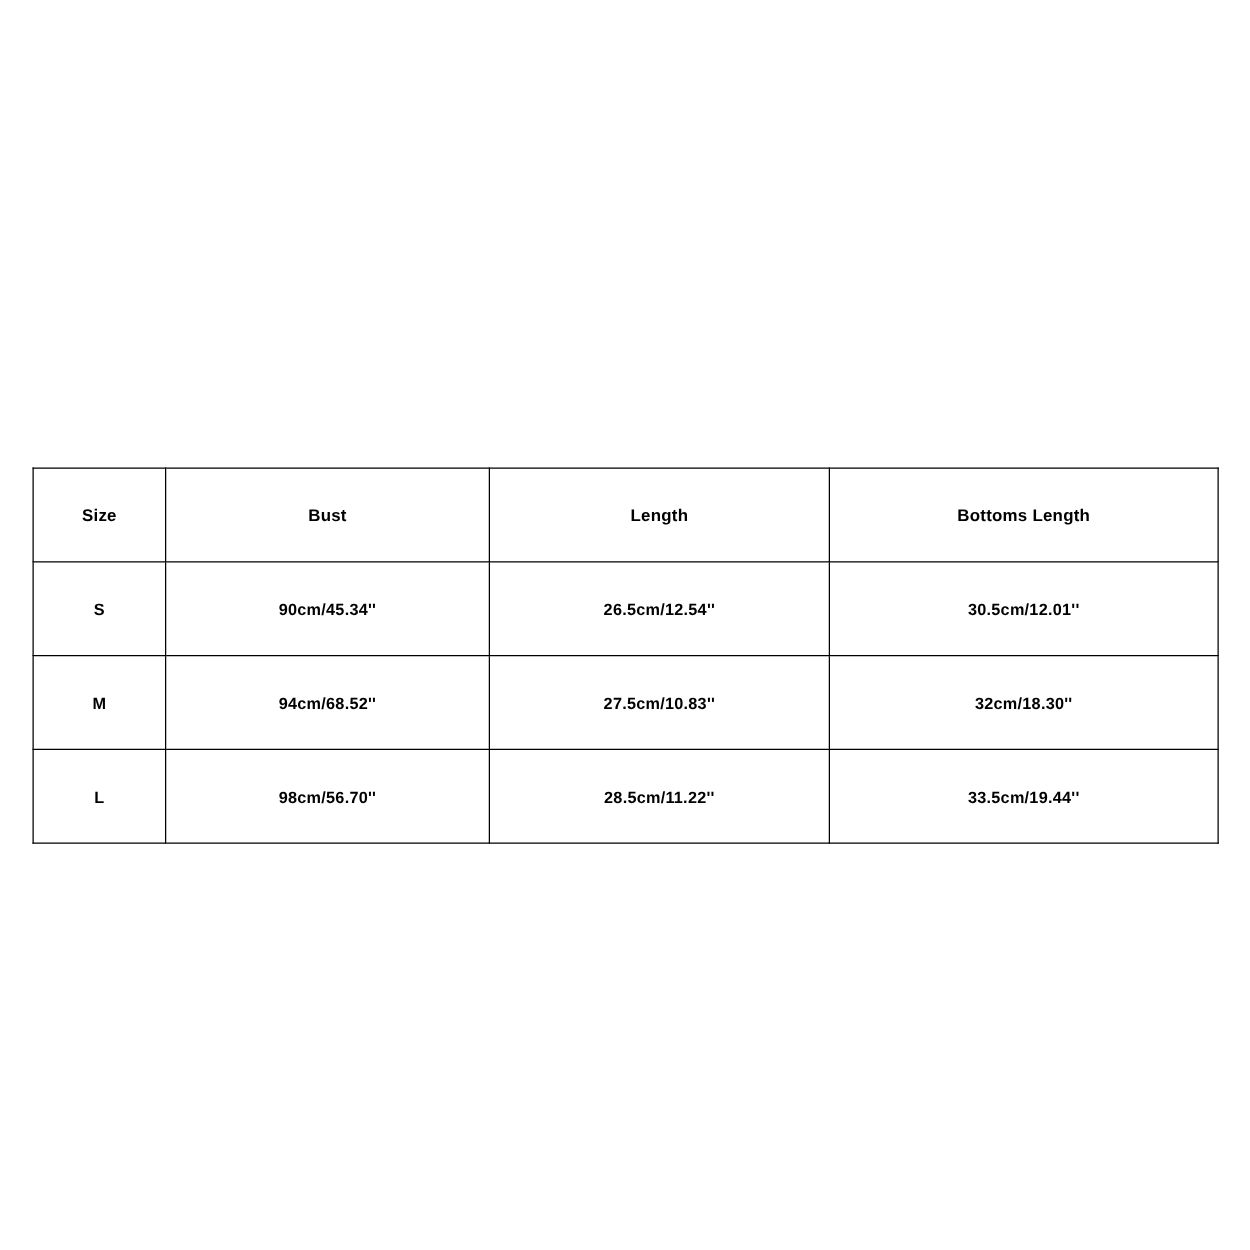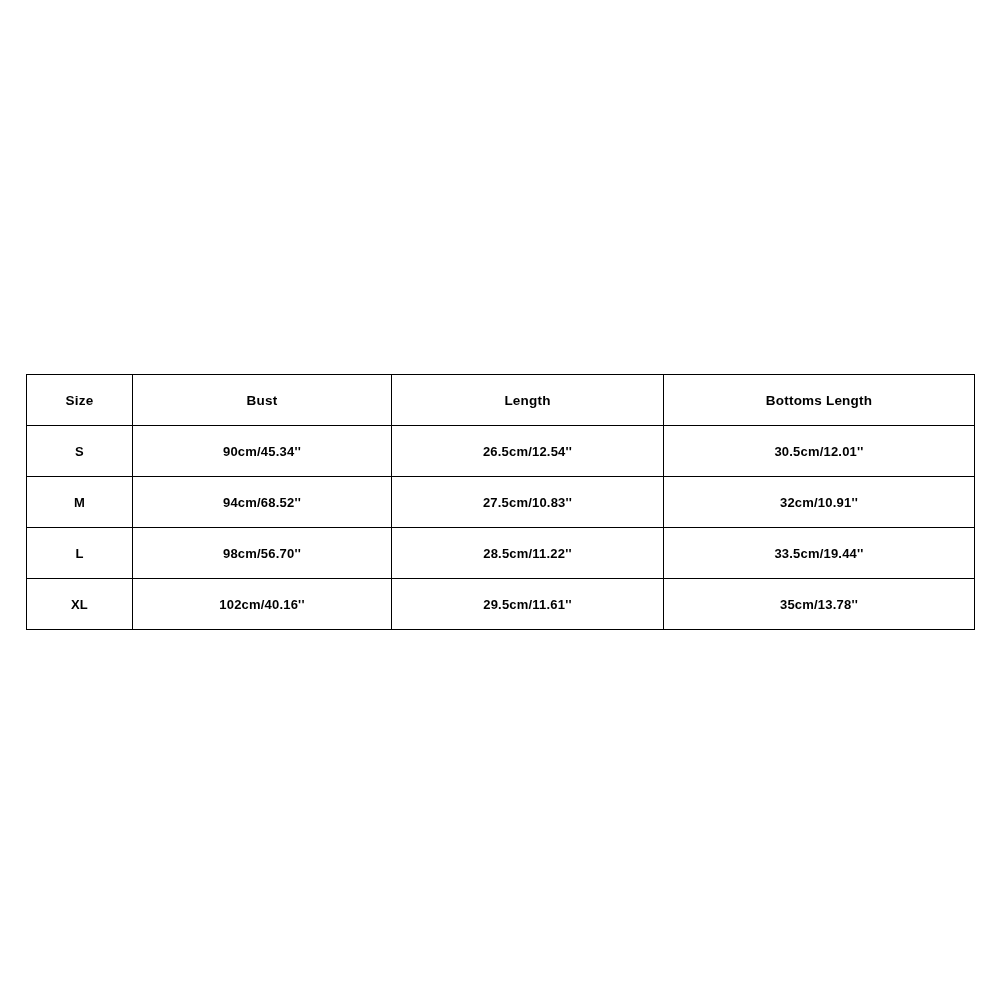--- a/index.html
+++ b/index.html
@@ -35,21 +35,21 @@
     table-layout: fixed;
   }
   table.size-table td,
   table.size-table th {
     border: 1px solid #000000;
     text-align: center;
     vertical-align: middle;
     font-weight: bold;
     font-size: 13px;
     letter-spacing: 0.2px;
-    padding: 0;
+    padding: 12px;
     height: 50px;
     color: #000000;
   }
   table.size-table th {
     font-size: 13.5px;
   }
   col.c-size { width: 106px; }
   col.c-bust { width: 259px; }
   col.c-length { width: 272px; }
   col.c-bottoms { width: 311px; }
@@ -79,31 +79,25 @@
         <tr>
           <td>S</td>
           <td>90cm/45.34''</td>
           <td>26.5cm/12.54''</td>
           <td>30.5cm/12.01''</td>
         </tr>
         <tr>
           <td>M</td>
           <td>94cm/68.52''</td>
           <td>27.5cm/10.83''</td>
-          <td>32cm/10.91''</td>
+          <td>32cm/18.30''</td>
         </tr>
         <tr>
           <td>L</td>
           <td>98cm/56.70''</td>
           <td>28.5cm/11.22''</td>
           <td>33.5cm/19.44''</td>
-        </tr>
-        <tr>
-          <td>XL</td>
-          <td>102cm/40.16''</td>
-          <td>29.5cm/11.61''</td>
-          <td>35cm/13.78''</td>
         </tr>
       </tbody>
     </table>
   </div>
 
 </div>
 
 </body></html>

